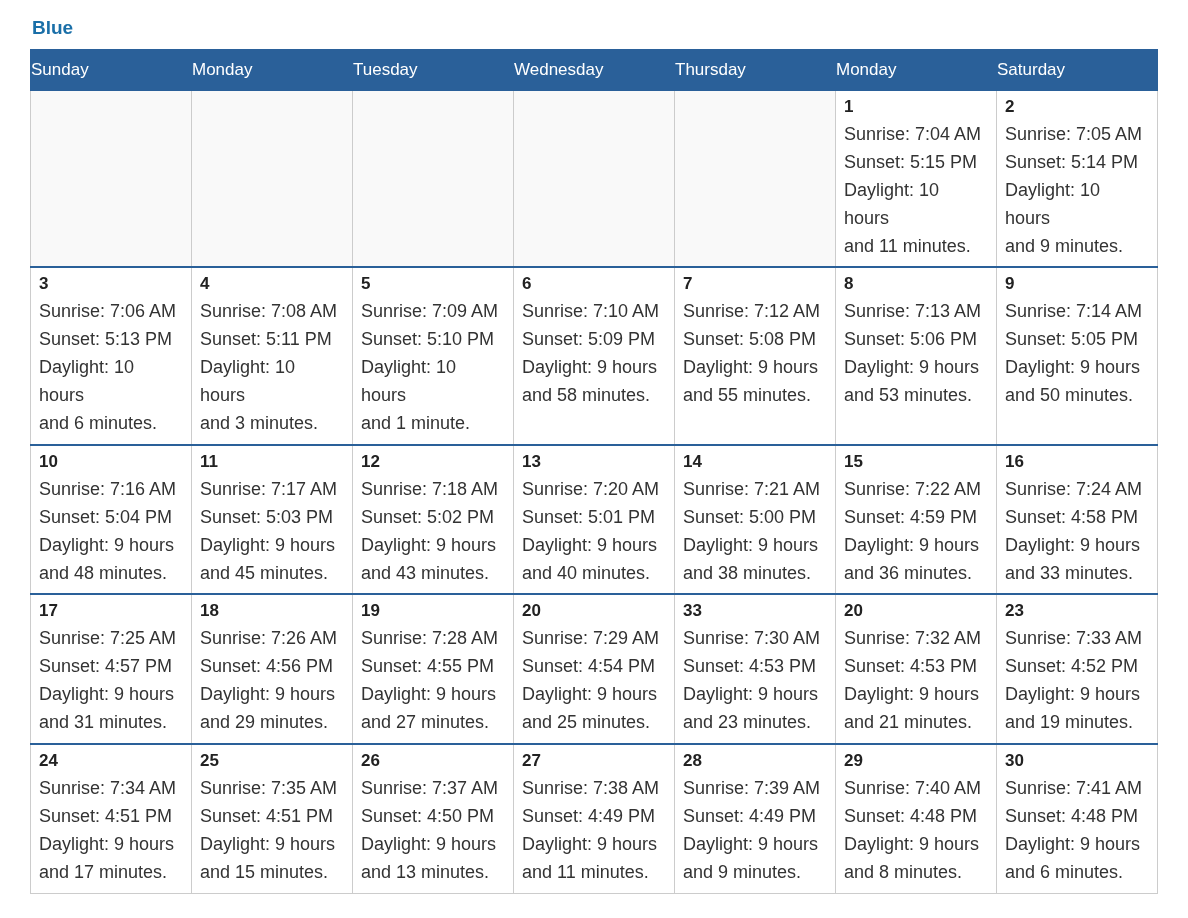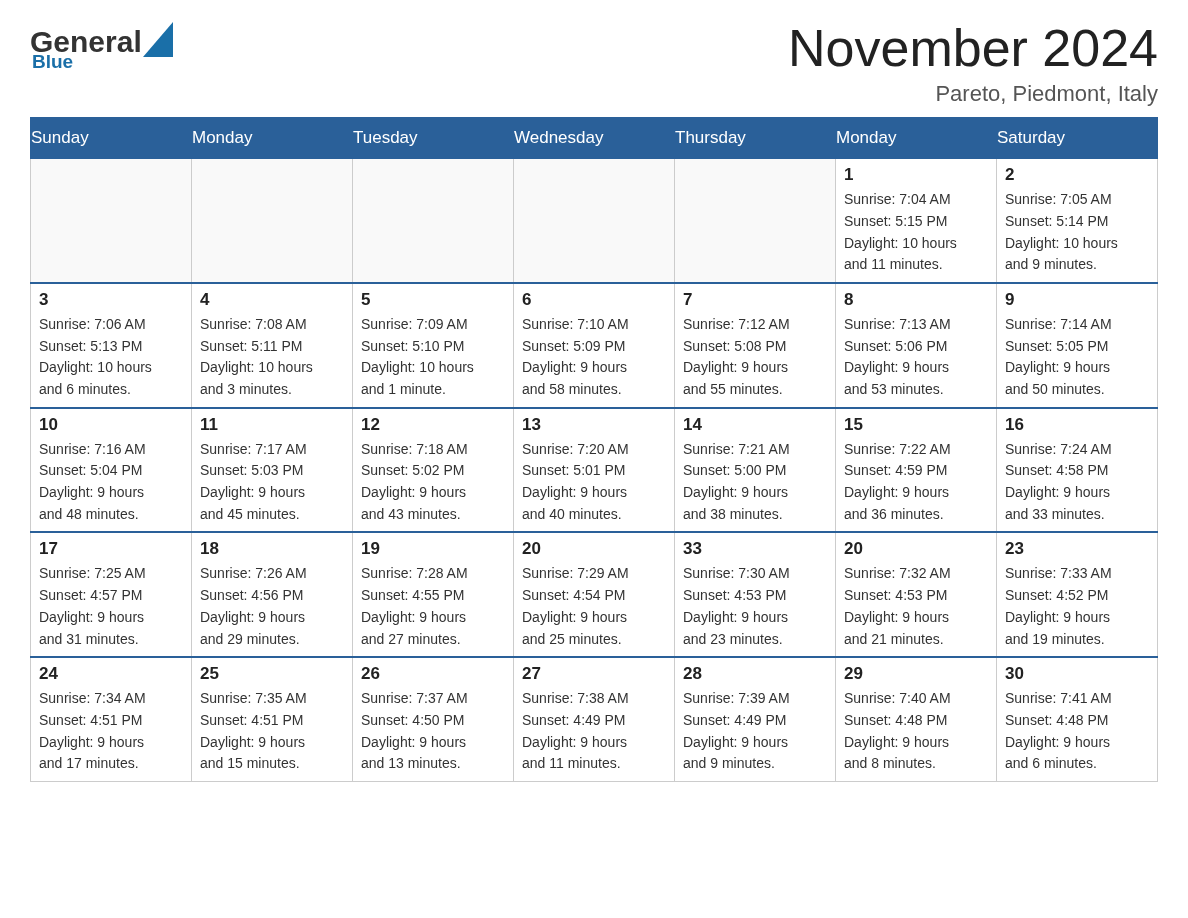--- a/index.html
+++ b/index.html
@@ -59,47 +59,37 @@
       height: 110px;
     }
     .day-number {
       font-size: 17px;
       font-weight: bold;
       color: #222;
       display: block;
       margin-bottom: 4px;
     }
     .day-info {
-      font-size: 14px;
+      font-size: 18px;
       color: #333;
       line-height: 1.55;
     }
     .empty-cell {
       background: #f9f9f9;
     }
     .row-divider td {
       border-top: 2px solid #2a6099;
     }
   </style>
 </head>
 <body>
 
 <div class="header">
   <div class="logo">
-    <div style="display:flex; align-items:center;">
-      <span style="font-size:30px; font-weight:bold; color:#333;">General</span>
-      <svg width="30" height="35" viewBox="0 0 30 35" style="margin-left:1px; margin-top:-5px;">
-        <polygon points="0,35 30,35 30,0" fill="#1a6fa8"></polygon>
-      </svg>
-    </div>
     <span style="font-size:19px; font-weight:bold; color:#1a6fa8; margin-top:-8px; margin-left:2px;">Blue</span>
-  </div>
-  <div class="title-section">
-    <div class="month-title">November 2024</div>
-    <div class="location">Pareto, Piedmont, Italy</div>
   </div>
 </div>
 
 <table class="calendar">
   <thead>
     <tr>
 
     <th>Sunday</th>
         <th>Monday</th>
         <th>Tuesday</th>

